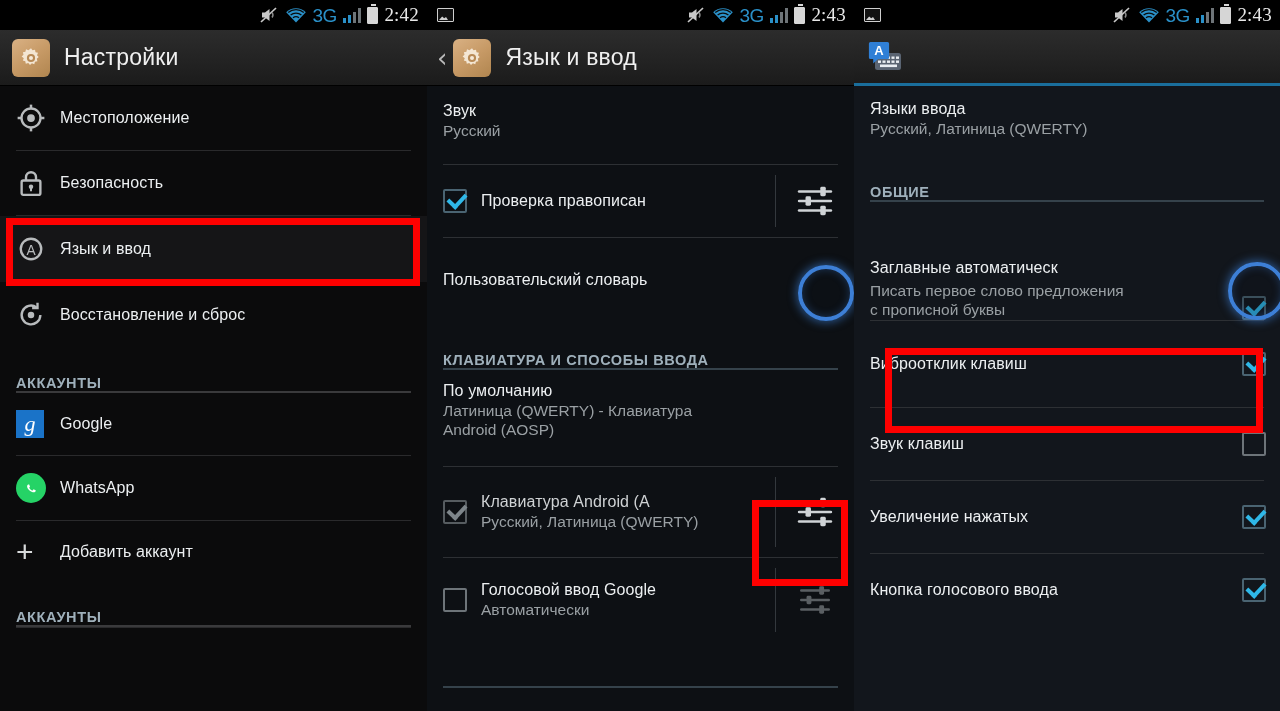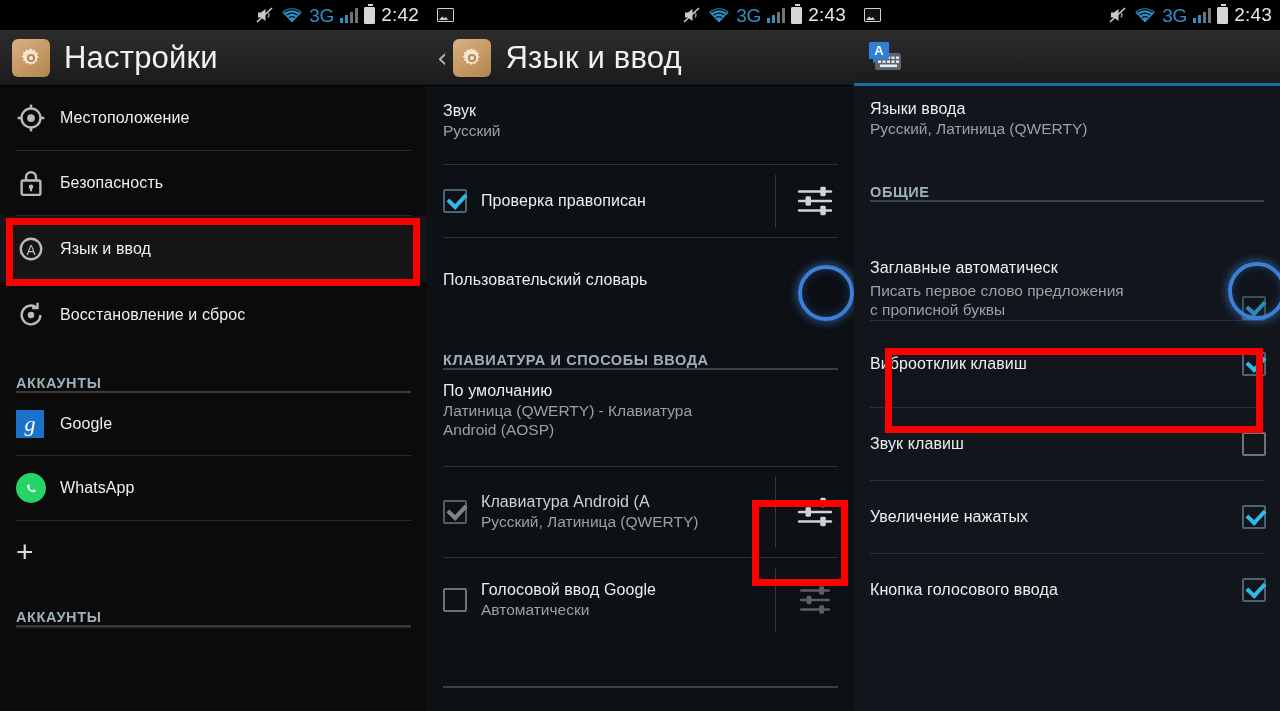--- a/index.html
+++ b/index.html
@@ -45,21 +45,21 @@
   .sb-bars i:nth-child(2){height:8px;}
   .sb-bars i:nth-child(3){height:11px;}
   .sb-bars i:nth-child(4){height:15px;}
   .sb-batt{
     position:relative;width:11px;height:17px;border:1.5px solid #d6d6d6;
     border-radius:1px;box-sizing:border-box;background:#d6d6d6;
   }
   .sb-batt::before{
     content:"";position:absolute;top:-4px;left:3px;width:5px;height:2.5px;background:#d6d6d6;
   }
-  .sb-time{color:#e8e8e8;font-size:19px;letter-spacing:0.2px;}
+  .sb-time{color:#e8e8e8;font-size:19px;letter-spacing:0.2px;font-family:Liberation Serif, serif;}
 
   
   .actionbar{
     position:relative;height:56px;display:flex;align-items:center;
     padding-left:12px;box-sizing:border-box;
     background:linear-gradient(to bottom,#2c2c2c 0%,#232323 55%,#1b1b1b 100%);
     border-bottom:1px solid #000;
   }
   .actionbar.accent{border-bottom:3px solid #1a6e9c;}
   .ab-back{
@@ -68,21 +68,21 @@
   }
   .ab-icon{
     width:38px;height:38px;border-radius:6px;margin-right:14px;flex:none;position:relative;
   }
   .ab-icon.gear{
     background:linear-gradient(145deg,#d9b184 0%,#c79a66 50%,#b0854f 100%);
     display:flex;align-items:center;justify-content:center;
   }
   .ab-icon.kbd{background:transparent;}
   .ab-title{
-    color:#f0f0f0;font-size:31px;white-space:nowrap;letter-spacing:0.2px;
+    color:#f0f0f0;font-size:23px;white-space:nowrap;letter-spacing:0.2px;
   }
 
   
   .list{position:relative;}
   .row{
     position:relative;display:flex;align-items:center;box-sizing:border-box;
     padding:0 14px 0 16px;
   }
   .row .ic{width:44px;flex:none;display:flex;align-items:center;justify-content:flex-start;}
   .row .txt{flex:1;min-width:0;}
@@ -265,20 +265,21 @@
             </span>
         </span>
         <span class="txt rtitle">WhatsApp</span>
       </div>
       <div class="divider p1"></div>
 
       <div class="row" style="height:62px">
         <span class="ic">
             <span class="plus">+</span>
           </span>
+        <span class="txt rtitle">Добавить аккаунт</span>
       </div>
 
       <div class="section-hdr" style="height:42px">АККАУНТЫ</div>
       <div class="section-line p1"></div>
 
       <div class="divider p1"></div>
     </div>
   </div>
 
   <div class="panel p2">

